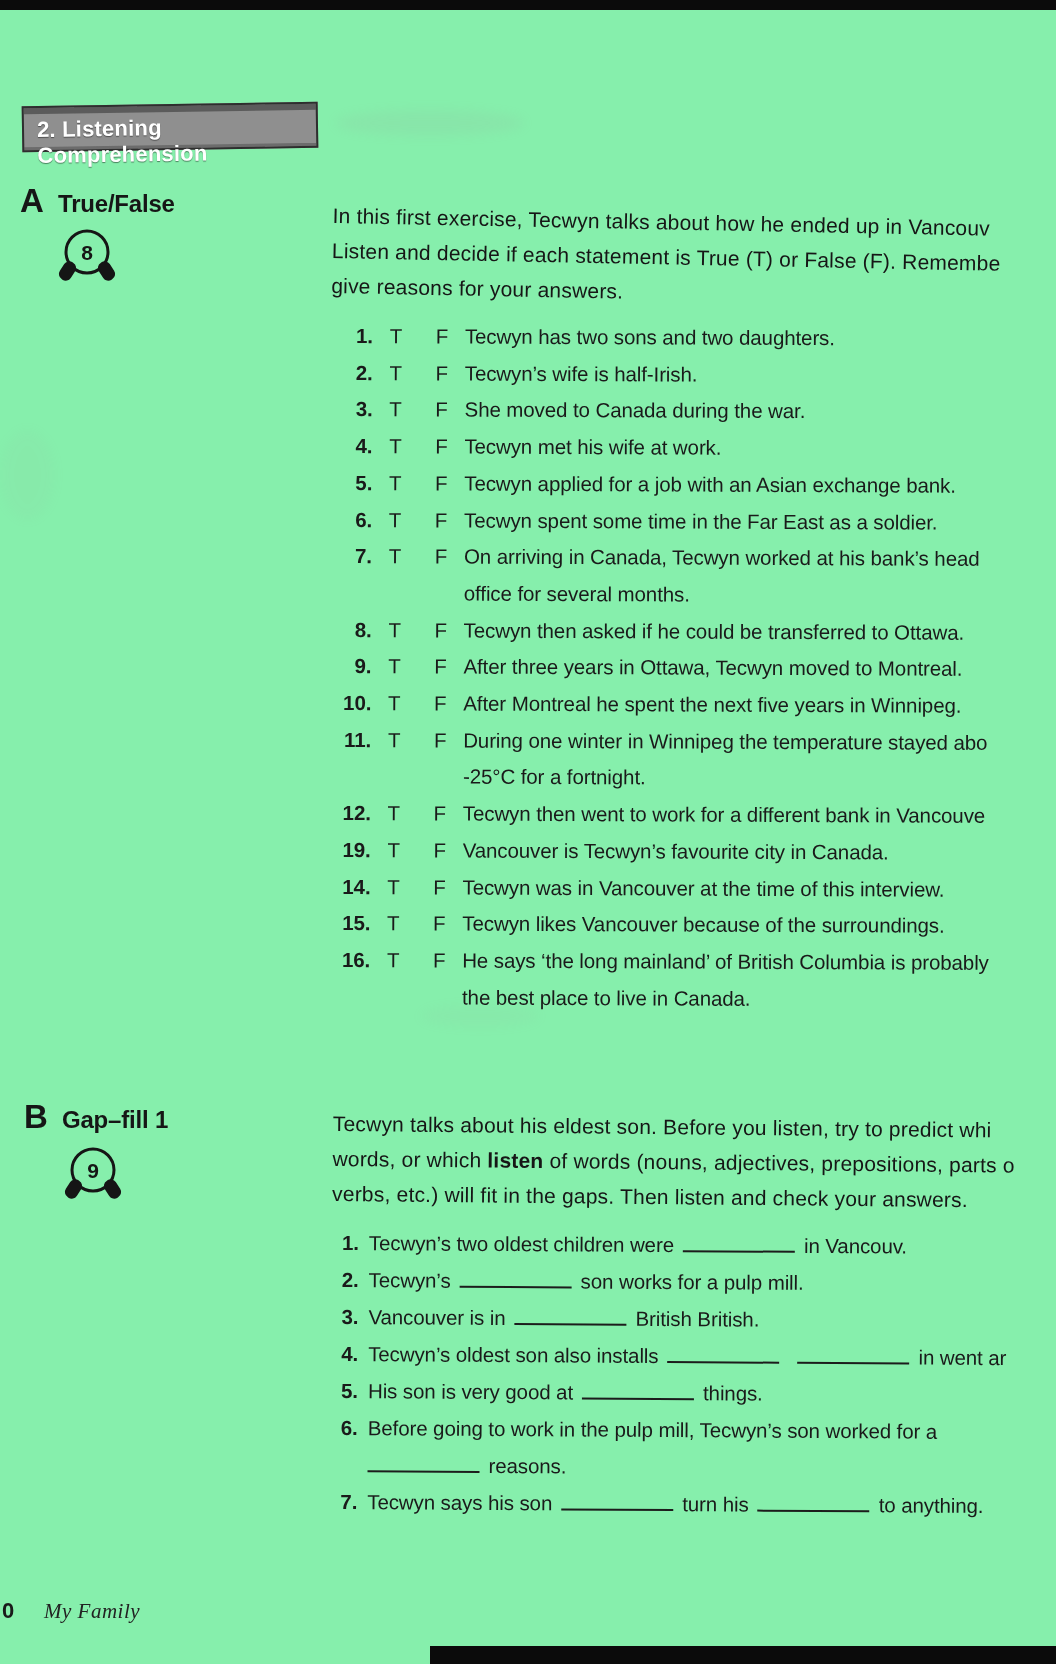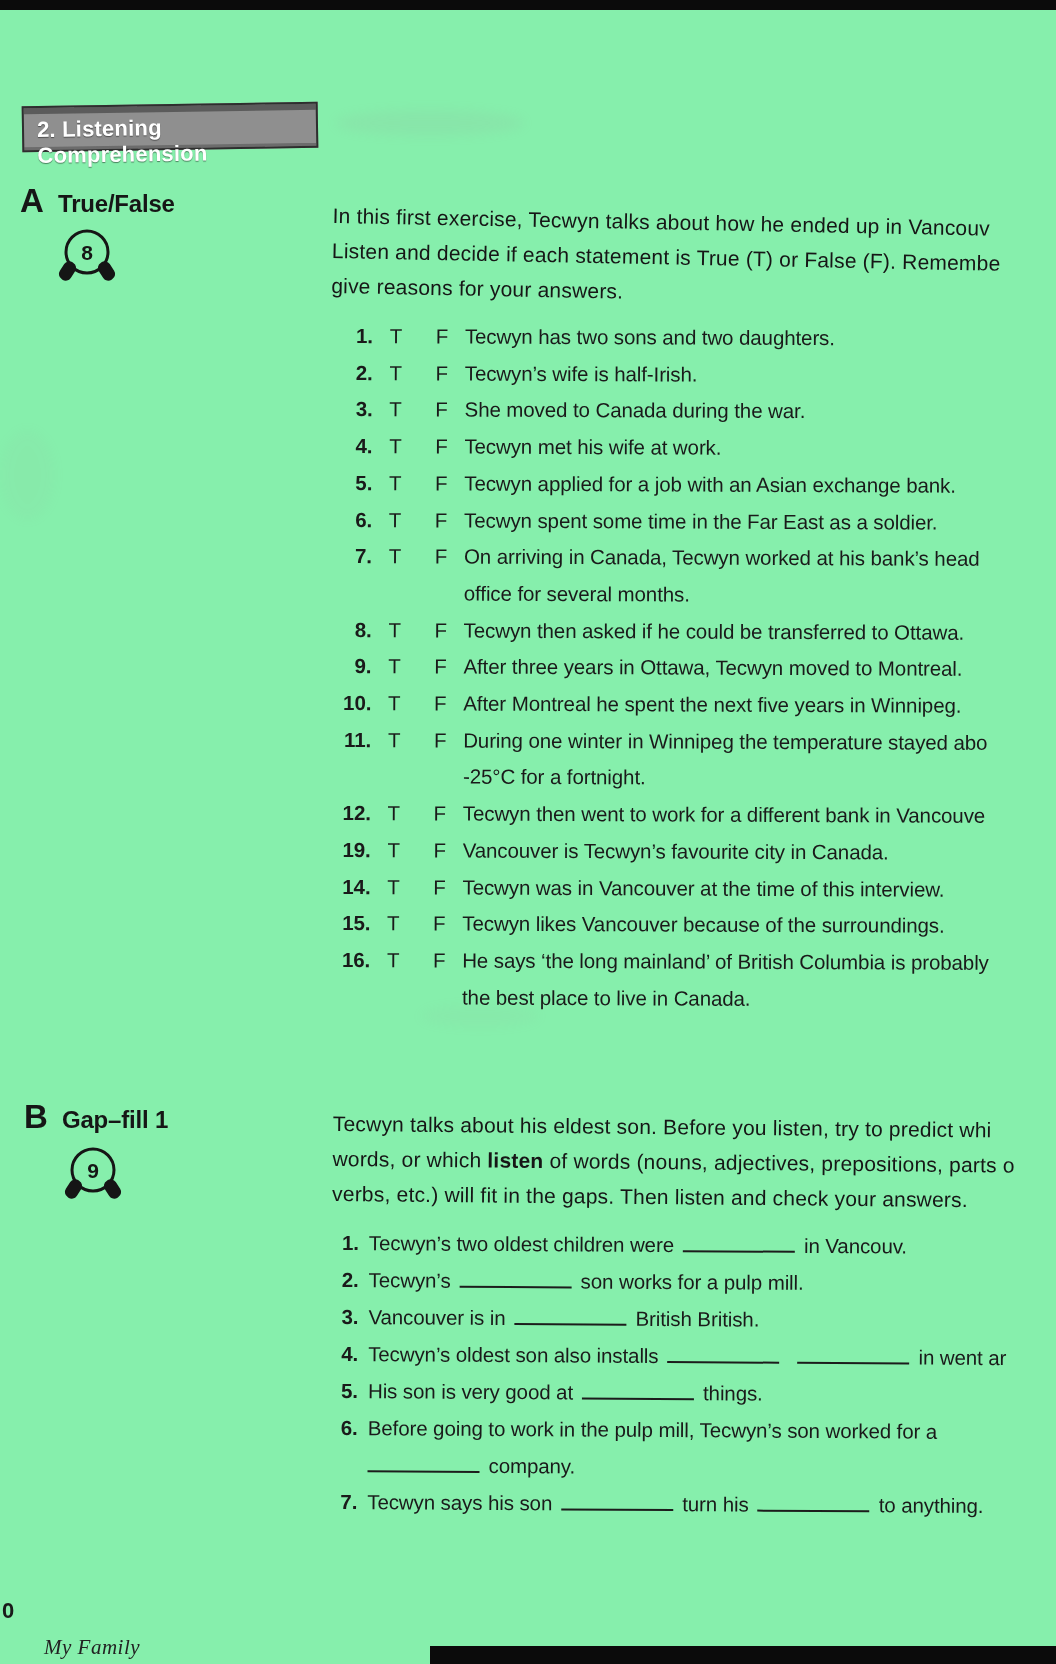--- a/index.html
+++ b/index.html
@@ -105,21 +105,20 @@
 
   .footer {
     position: absolute; left: 0; top: 1598px; width: 400px;
     font-size: 22px;
   }
   .footer .pgnum { font-weight: bold; position: absolute; left: 2px; top: 0; }
   .footer .booktitle {
     font-style: italic; font-family: "Liberation Serif", "DejaVu Serif", serif;
     position: absolute; left: 44px; top: 1px; font-size: 21px; color: #222;
     letter-spacing: .5px;
-    margin-top: 36px;
   }
 </style>
 </head>
 <body>
 
 <div class="page">
 
   <div class="bar-top"></div>
   <div class="smudge sm1"></div>
   <div class="smudge sm2"></div>
@@ -324,21 +323,21 @@
       <span class="num">5.</span>
       <span class="sentence">
         <span class="ln"><span>His son is very good at</span><span class="blank"></span><span>things.</span></span>
       </span>
     </div>
 
     <div class="gap-row">
       <span class="num">6.</span>
       <span class="sentence">
         <span class="ln">Before going to work in the pulp mill, Tecwyn’s son worked for a</span>
-        <div class="ln"><span class="blank" style="margin-left:0;"></span><span>company.</span></div>
+        <div class="ln"><span class="blank" style="margin-left:0;"></span><span>reasons.</span></div>
       </span>
     </div>
 
     <div class="gap-row">
       <span class="num">7.</span>
       <span class="sentence">
         <span class="ln"><span>Tecwyn says his son</span><span class="blank"></span><span>turn his</span><span class="blank"></span><span>to anything.</span></span>
       </span>
     </div>
 

